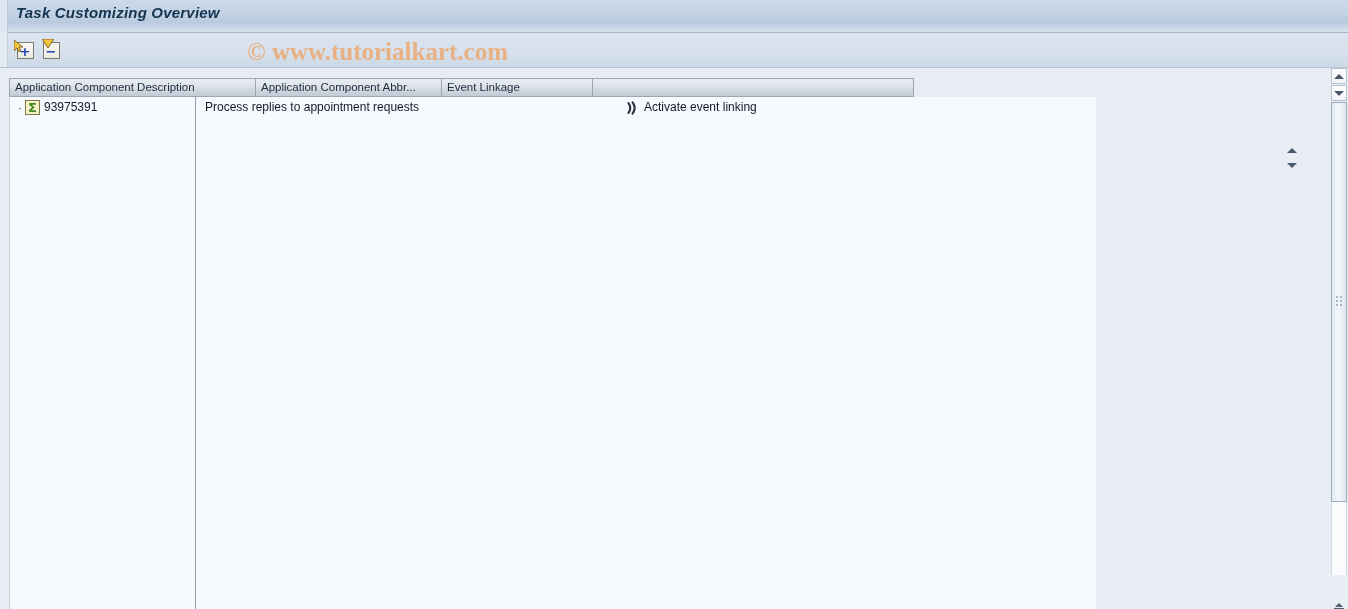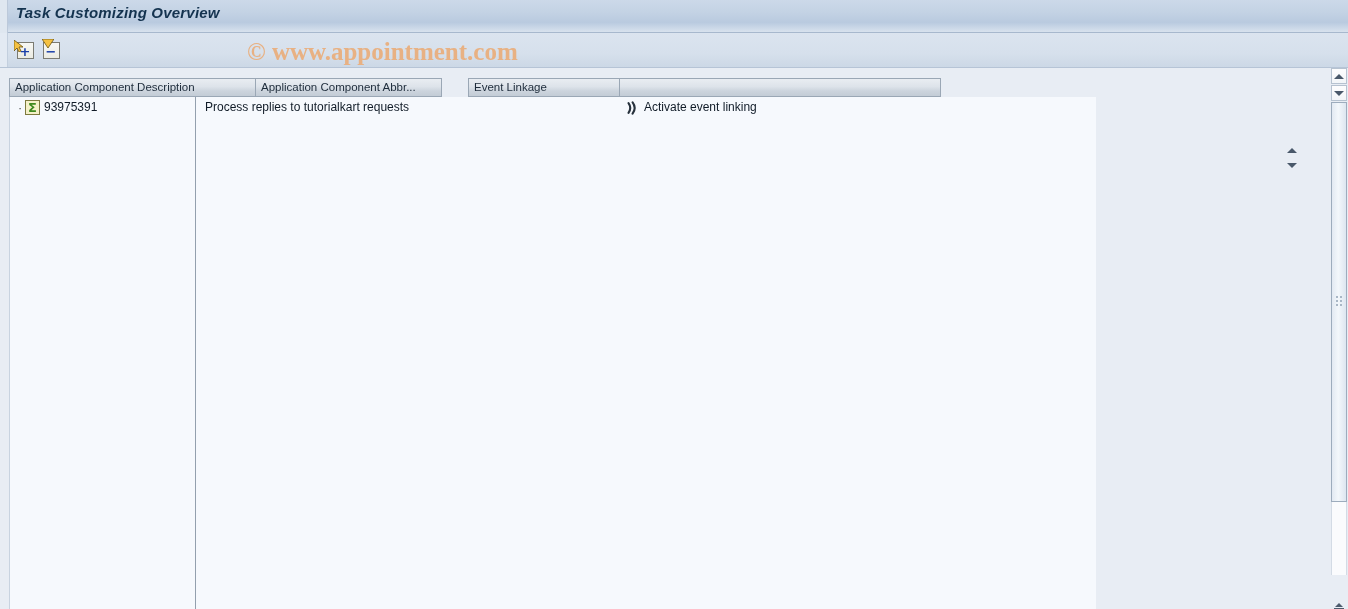--- a/index.html
+++ b/index.html
@@ -286,28 +286,28 @@
 
     <div class="tool-btn" style="left:40px;">
       <div class="sheet"></div>
       <div class="sign">−</div>
       <svg class="cursor-arrow" style="left:2px;top:-1px;width:12px;height:10px;" viewBox="0 0 12 10">
         <polygon points="0,0 12,0 6,9" fill="#f5c141" stroke="#6b5310" stroke-width="0.8"></polygon>
       </svg>
     </div>
   </div>
 
-  <div id="watermark">© www.appointment.com</div>
+  <div id="watermark">© www.tutorialkart.com</div>
 
   <div id="grid-wrap">
 
     <div id="grid-header">
       <div class="hcell" style="width:247px;">Application Component Description</div>
       <div class="hcell" style="width:187px;">Application Component Abbr...</div>
-      <div class="hcell" style="width:152px;margin-left:27px;">Event Linkage</div>
+      <div class="hcell" style="width:152px;">Event Linkage</div>
       <div class="hcell" style="width:322px;"></div>
     </div>
 
     <div id="grid-body">
       <div class="vline-left"></div>
       <div class="vline" style="left:186px;"></div>
 
       <div class="row" style="top:0;">
 
         <div class="cell" style="left:6px;width:178px;">
@@ -315,21 +315,21 @@
           <span class="sigma-icon">
             <svg viewBox="0 0 15 15" width="15" height="15">
               <rect x="0.5" y="0.5" width="14" height="14" fill="#f4f0c8" stroke="#7d7a3e" stroke-width="1"></rect>
               <text x="7.5" y="12" font-family="DejaVu Sans, sans-serif" font-size="13" font-weight="bold" fill="#3f8a1f" text-anchor="middle">Σ</text>
             </svg>
           </span>
           <span class="cell-text">93975391</span>
         </div>
 
         <div class="cell" style="left:192px;width:244px;">
-          <span class="cell-text" style="padding-left:4px;">Process replies to tutorialkart requests</span>
+          <span class="cell-text" style="padding-left:4px;">Process replies to appointment requests</span>
         </div>
 
 
         <div class="cell" style="left:612px;width:300px;">
           <span class="signal-icon" style="margin-left:4px;">
             <svg viewBox="0 0 15 14" width="15" height="14">
               <path d="M3.5 2.2 Q7.0 7 3.5 11.8" stroke="#27323d" stroke-width="2.1" fill="none" stroke-linecap="round"></path>
               <path d="M7.6 1.4 Q11.8 7 7.6 12.6" stroke="#27323d" stroke-width="2.1" fill="none" stroke-linecap="round"></path>
             </svg>
           </span>

